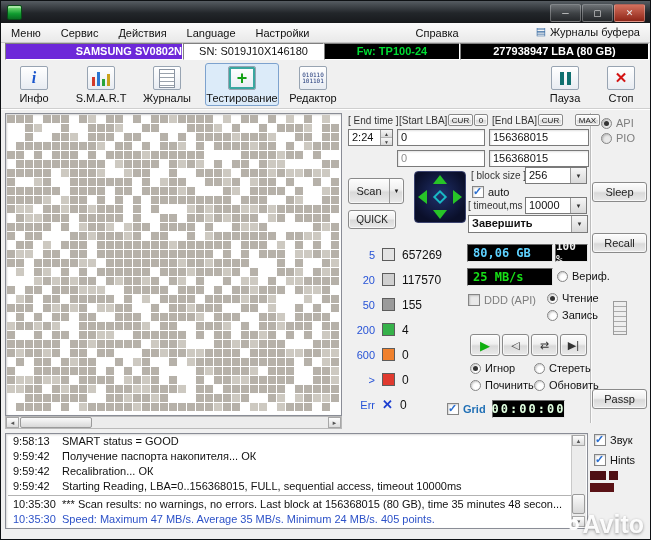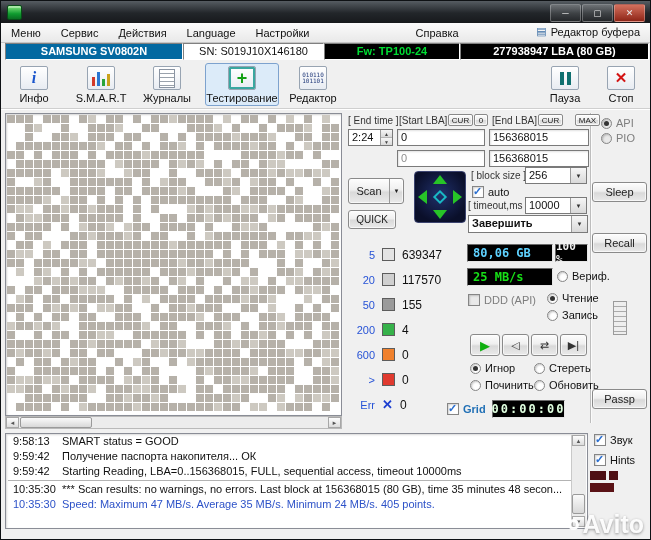--- a/index.html
+++ b/index.html
@@ -21,21 +21,21 @@
   .menubar{position:absolute;left:0;top:22px;right:0;height:19px;background:linear-gradient(#fbfbfb,#e9e9e9);
     border-bottom:1px solid #c6c6c6;display:flex;align-items:center;}
   .mi{padding:2px 10px;cursor:default;}
   .mi.gap{margin-left:86px;}
   .buffer-btn{position:absolute;right:6px;top:1px;display:flex;align-items:center;gap:4px;padding:1px 4px;}
   .buffer-glyph{color:#3a6ea5;font-size:11px;}
 
   
   .seg{position:absolute;top:42px;height:15px;line-height:15px;text-align:center;font-weight:bold;
     border:1px solid #808080;border-right-color:#fff;border-bottom-color:#fff;}
-  .seg.model{left:4px;width:176px;background:#0369a1;color:#fff;}
+  .seg.model{left:4px;width:176px;background:#6d28d9;color:#fff;text-align:right;}
   .seg.serial{left:182px;width:139px;background:#fff;color:#111;font-weight:normal;}
   .seg.fw{left:323px;width:134px;background:#000;color:#00dd33;}
   .seg.cap{left:459px;width:187px;background:#000;color:#fff;}
 
   
   .toolbar{position:absolute;left:0;top:60px;right:0;height:47px;}
   .tb-btn{position:absolute;top:2px;height:43px;display:flex;flex-direction:column;align-items:center;justify-content:flex-start;
     border:1px solid transparent;border-radius:3px;padding-top:2px;box-sizing:border-box;}
   .tb-btn.active{background:#dcebf9;border-color:#7da2ce;}
   .tb-icon{width:28px;height:24px;background:linear-gradient(#ffffff,#e8ecf2);border:1px solid #98a4b2;border-radius:2px;
@@ -171,21 +171,21 @@
 
   <div class="menubar">
     <span class="mi">Меню</span>
     <span class="mi">Сервис</span>
     <span class="mi">Действия</span>
     <span class="mi">Language</span>
     <span class="mi">Настройки</span>
     <span class="mi gap">Справка</span>
     <div class="buffer-btn">
       <span class="buffer-glyph">▤</span>
-      <span>Редактор буфера</span>
+      <span>Журналы буфера</span>
     </div>
   </div>
 
   <div class="seg model">SAMSUNG SV0802N</div>
   <div class="seg serial">SN: S019J10X146180</div>
   <div class="seg fw">Fw: TP100-24</div>
   <div class="seg cap">277938947 LBA (80 GB)</div>
 
   <div class="toolbar">
     <div class="tb-btn" style="left:8px;width:50px;">
@@ -1536,21 +1536,21 @@
     <span class="t gray">PIO</span>
   </div>
   <div class="b7" style="left:591px;top:181px;width:55px;height:20px;">Sleep</div>
   <div class="b7" style="left:591px;top:232px;width:55px;height:20px;">Recall</div>
   <div class="grip"></div>
   <div class="b7" style="left:591px;top:388px;width:55px;height:20px;">Passp</div>
 
   <div class="stat-row" style="top:246px;">
     <span class="stat-label">5</span>
     <span class="stat-box" style="background: rgb(228, 228, 228);"></span>
-    <span class="stat-count">639347</span>
+    <span class="stat-count">657269</span>
   </div>
   <div class="stat-row" style="top:271px;">
     <span class="stat-label">20</span>
     <span class="stat-box" style="background: rgb(208, 208, 208);"></span>
     <span class="stat-count">117570</span>
   </div>
   <div class="stat-row" style="top:296px;">
     <span class="stat-label">50</span>
     <span class="stat-box" style="background: rgb(154, 154, 154);"></span>
     <span class="stat-count">155</span>
@@ -1631,20 +1631,23 @@
     <span class="t blue">Grid</span>
   </div>
   <div class="lcd tmr" style="left:491px;top:399px;width:73px;height:18px;">00:00:00</div>
 
   <div class="logbox">
     <div class="log-row">
       <span class="log-time">9:58:13</span><span class="log-msg">SMART status = GOOD</span>
     </div>
     <div class="log-row">
       <span class="log-time">9:59:42</span><span class="log-msg">Получение паспорта накопителя... ОК</span>
+    </div>
+    <div class="log-row">
+      <span class="log-time">9:59:42</span><span class="log-msg">Recalibration... ОК</span>
     </div>
     <div class="log-row">
       <span class="log-time">9:59:42</span><span class="log-msg">Starting Reading, LBA=0..156368015, FULL, sequential access, timeout 10000ms</span>
     </div>
     <div class="log-sep"></div>
     <div class="log-row">
       <span class="log-time">10:35:30</span><span class="log-msg">*** Scan results: no warnings, no errors. Last block at 156368015 (80 GB), time 35 minutes 48 secon...</span>
     </div>
     <div class="log-row blue">
       <span class="log-time">10:35:30</span><span class="log-msg">Speed: Maximum 47 MB/s. Average 35 MB/s. Minimum 24 MB/s. 405 points.</span>

